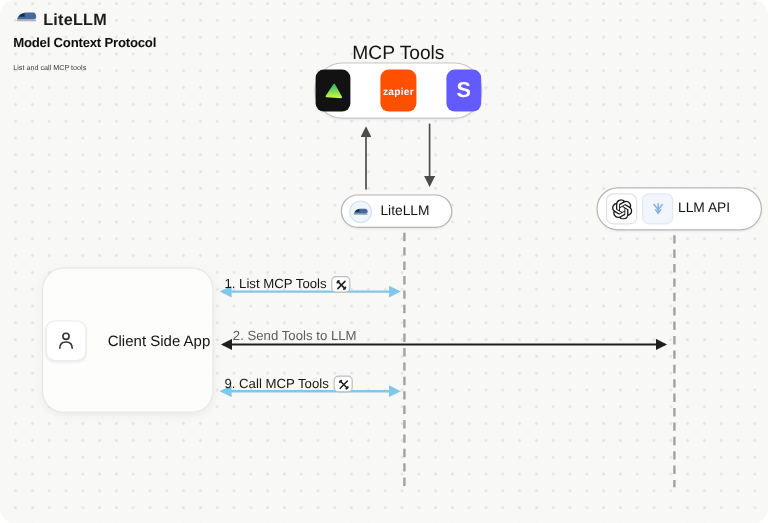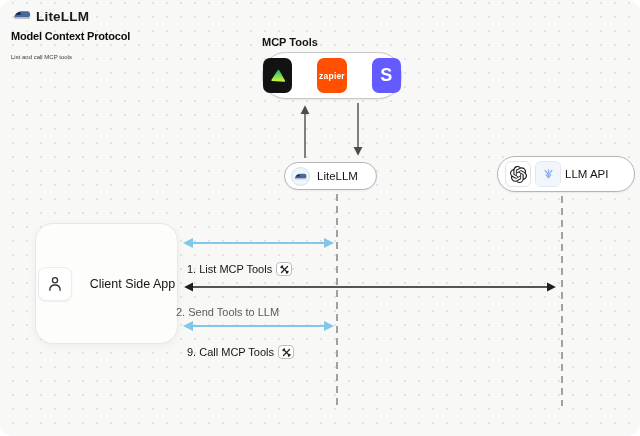--- a/index.html
+++ b/index.html
@@ -13,21 +13,21 @@
     background-position:6px 10px;
     border-radius:13px;
   }
   
   .brand { position:absolute; left:13px; top:7px; display:flex; align-items:center; gap:5px; }
   .brand-text { font-size:13.5px; font-weight:600; color:#1b1b1b; letter-spacing:.2px; }
   .title { position:absolute; left:11px; top:30px; font-size:11px; font-weight:700; color:#0d0d0d; letter-spacing:-.2px; }
   .subtitle { position:absolute; left:11px; top:54px; font-size:6px; color:#3a3a3a; }
 
   
-  .mcp-label { position:absolute; left:262px; top:36px; width:140px; text-align:left; font-size:11px; font-weight:700; color:#141414; }
+  .mcp-label { position:absolute; left:262px; top:36px; width:140px; text-align:center; font-size:16px; font-weight:400; color:#141414; }
   .mcp-box {
     position:absolute; left:262px; top:52px; width:140px; height:47px;
     background:#fff; border:1px solid #c7c7c7; border-radius:24px;
     box-shadow:0 1px 2px rgba(0,0,0,.07);
     display:flex; align-items:center; justify-content:flex-end; gap:25px;
   }
   .tool-tile { width:35px; height:35px; border-radius:7px; display:flex; align-items:center; justify-content:center; }
   .tile-black { background:#121212; }
   .tile-zapier { color:#fff; font-size:8.5px; font-weight:700; letter-spacing:.2px; }
   .tile-stripe { color:#fff; font-size:18px; font-weight:700; }
@@ -49,23 +49,23 @@
     position:absolute; left:35px; top:223px; width:143px; height:121px;
     background:#fdfdfc; border:1px solid #e7e7e5; border-radius:18px;
     box-shadow:0 2px 8px rgba(0,0,0,.05);
     display:flex; align-items:center; justify-content:center; gap:18px;
   }
   .person-tile { width:34px; height:34px; border-radius:8px; background:#fff; border:1px solid #ececea;
                  box-shadow:0 1px 2px rgba(0,0,0,.06); display:flex; align-items:center; justify-content:center; }
   .client-label { font-size:12.5px; font-weight:500; color:#141414; }
 
   
-  .msg-label { position:absolute; font-size:11px; color:#161616; display:flex; align-items:center; gap:4px; white-space:nowrap;margin-top:32px; }
+  .msg-label { position:absolute; font-size:11px; color:#161616; display:flex; align-items:center; gap:4px; white-space:nowrap; }
   .msg-1 { left:187px; top:230px; }
-  .msg-2 { left:176px; top:274px; color:#5c5c5c; }
+  .msg-2 { left:194px; top:274px; color:#5c5c5c; }
   .msg-3 { left:187px; top:313px; }
   .tool-badge { display:inline-flex; align-items:center; justify-content:center; width:16px; height:14px;
                 border:1px solid #bdbdbd; border-radius:4px; background:#fff; }
   svg.overlay { position:absolute; left:0; top:0; pointer-events:none; }
 </style>
 </head>
 <body>
 
 <div id="canvas">
 

